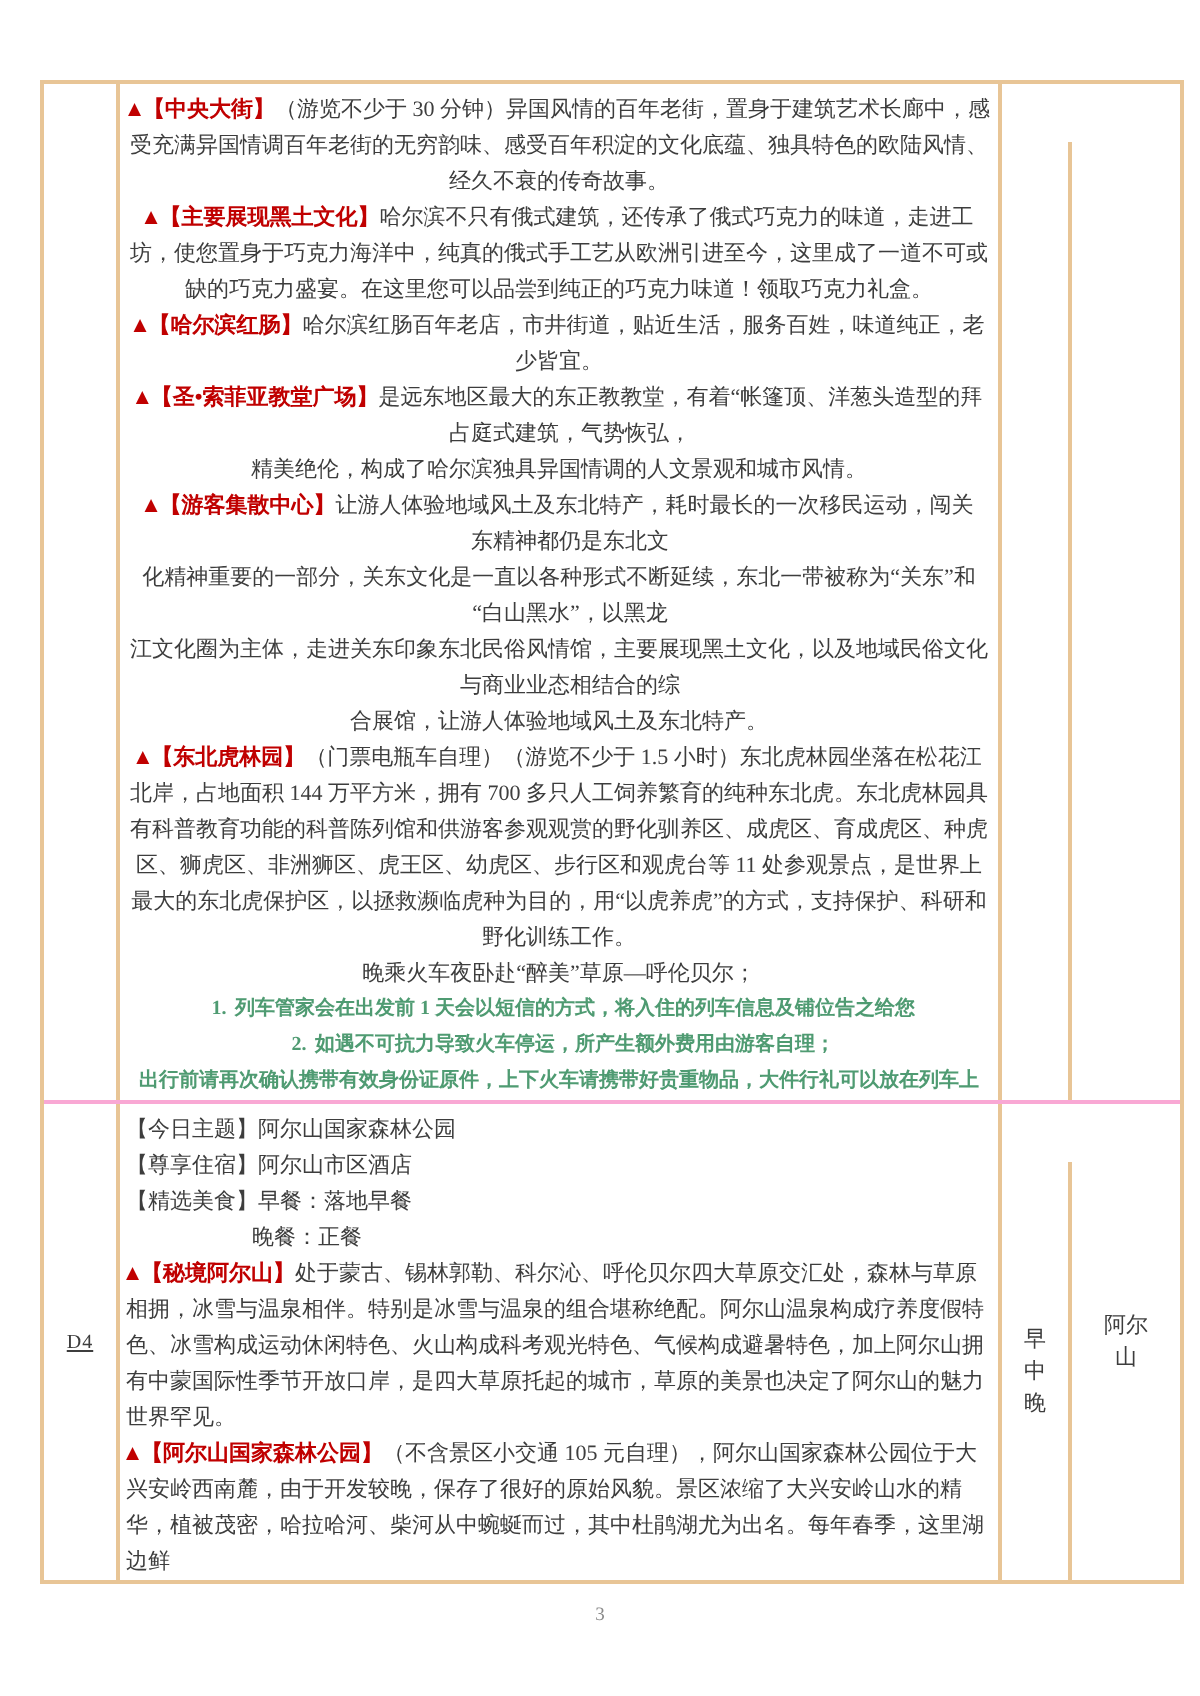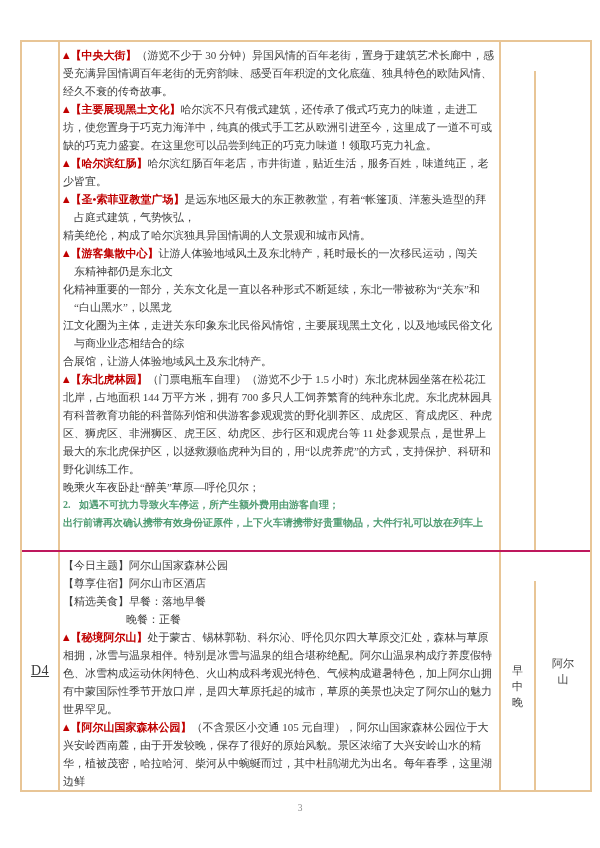--- a/index.html
+++ b/index.html
@@ -11,27 +11,27 @@
     overflow:hidden;
   }
   .tour-table{
     position:absolute;left:20px;top:40px;width:572px;height:752px;
     box-sizing:border-box;
     border:2px solid #e8c596;
     display:flex;flex-direction:column;
     background:#fff;
   }
   .trow{display:flex;box-sizing:border-box;}
-  .trow.r1{height:521px;border-bottom:2px solid #be185d;}
+  .trow.r1{height:521px;border-bottom:2px solid #f9a8d4;text-align:center;}
   .trow.r2{flex:1;}
   .cell{box-sizing:border-box;overflow:hidden;}
   .cell.day{
     width:38px;border-right:2px solid #e8c596;
     display:flex;align-items:center;justify-content:center;
-    font-size:14px;letter-spacing:0.5px;color:#3d3d3d;text-decoration:underline;
+    font-size:10px;letter-spacing:0.5px;color:#3d3d3d;text-decoration:underline;
   }
   .cell.content{
     width:441px;border-right:2px solid #e8c596;
     padding:4px 3px 0 3px;
     font-size:11px;line-height:18px;
   }
   .cell.meals{
     width:35px;border-right:2px solid #e8c596;
     display:flex;align-items:center;justify-content:center;margin-top:29px;
   }
@@ -86,20 +86,21 @@
       <p class="para">化精神重要的一部分，关东文化是一直以各种形式不断延续，东北一带被称为“关东”和</p>
       <p class="para ind">“白山黑水”，以黑龙</p>
       <p class="para">江文化圈为主体，走进关东印象东北民俗风情馆，主要展现黑土文化，以及地域民俗文化</p>
       <p class="para ind">与商业业态相结合的综</p>
       <p class="para">合展馆，让游人体验地域风土及东北特产。</p>
 
       <p class="para"><span class="tri">▲</span><span class="hl">【东北虎林园】</span><span>（门票电瓶车自理）（游览不少于 1.5 小时）东北虎林园坐落在松花江北岸，占地面积 144 万平方米，拥有 700 多只人工饲养繁育的纯种东北虎。东北虎林园具有科普教育功能的科普陈列馆和供游客参观观赏的野化驯养区、成虎区、育成虎区、种虎区、狮虎区、非洲狮区、虎王区、幼虎区、步行区和观虎台等 11 处参观景点，是世界上最大的东北虎保护区，以拯救濒临虎种为目的，用“以虎养虎”的方式，支持保护、科研和野化训练工作。</span></p>
 
       <p class="para">晚乘火车夜卧赴“醉美”草原—呼伦贝尔；</p>
 
+      <p class="para tip"><span class="num">1.</span><span>列车管家会在出发前 1 天会以短信的方式，将入住的列车信息及铺位告之给您</span></p>
       <p class="para tip"><span class="num">2.</span><span>如遇不可抗力导致火车停运，所产生额外费用由游客自理；</span></p>
       <p class="para tip">出行前请再次确认携带有效身份证原件，上下火车请携带好贵重物品，大件行礼可以放在列车上</p>
 
     </div>
     <div class="cell meals">
         <span class="vchars"></span>
       </div>
     <div class="cell dest">
         <span class="vchars dest-text"></span>
       </div>

